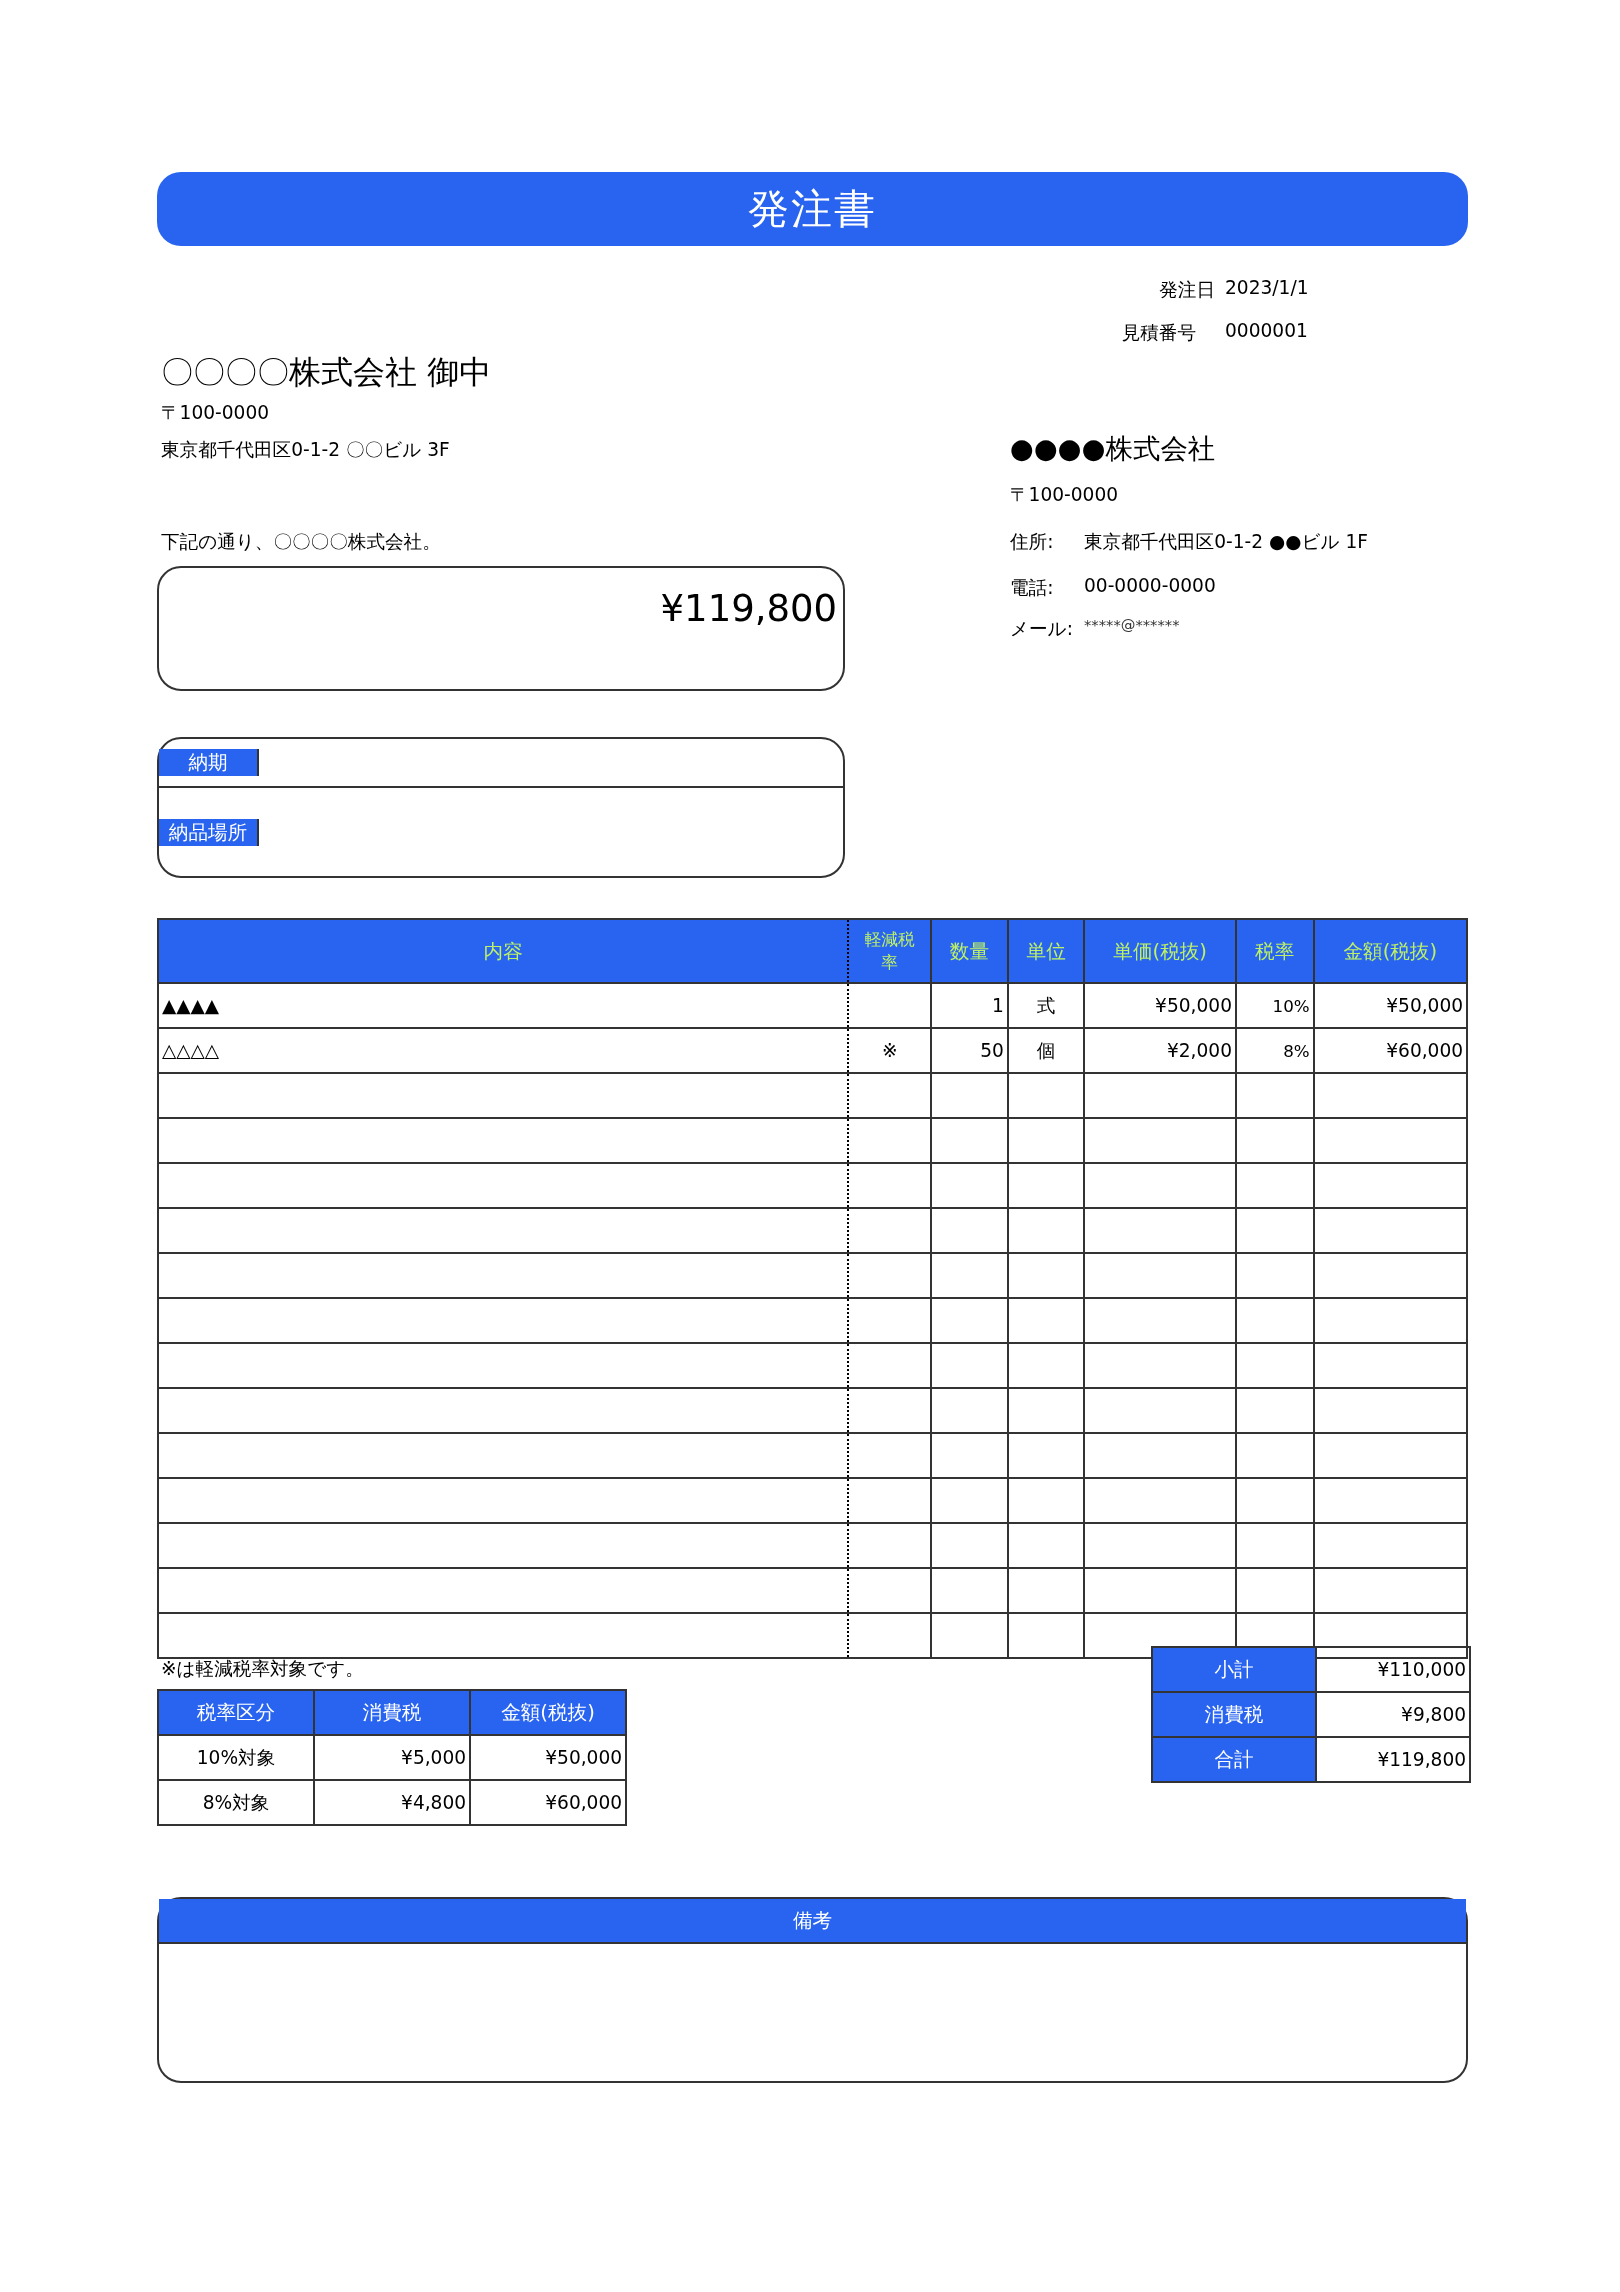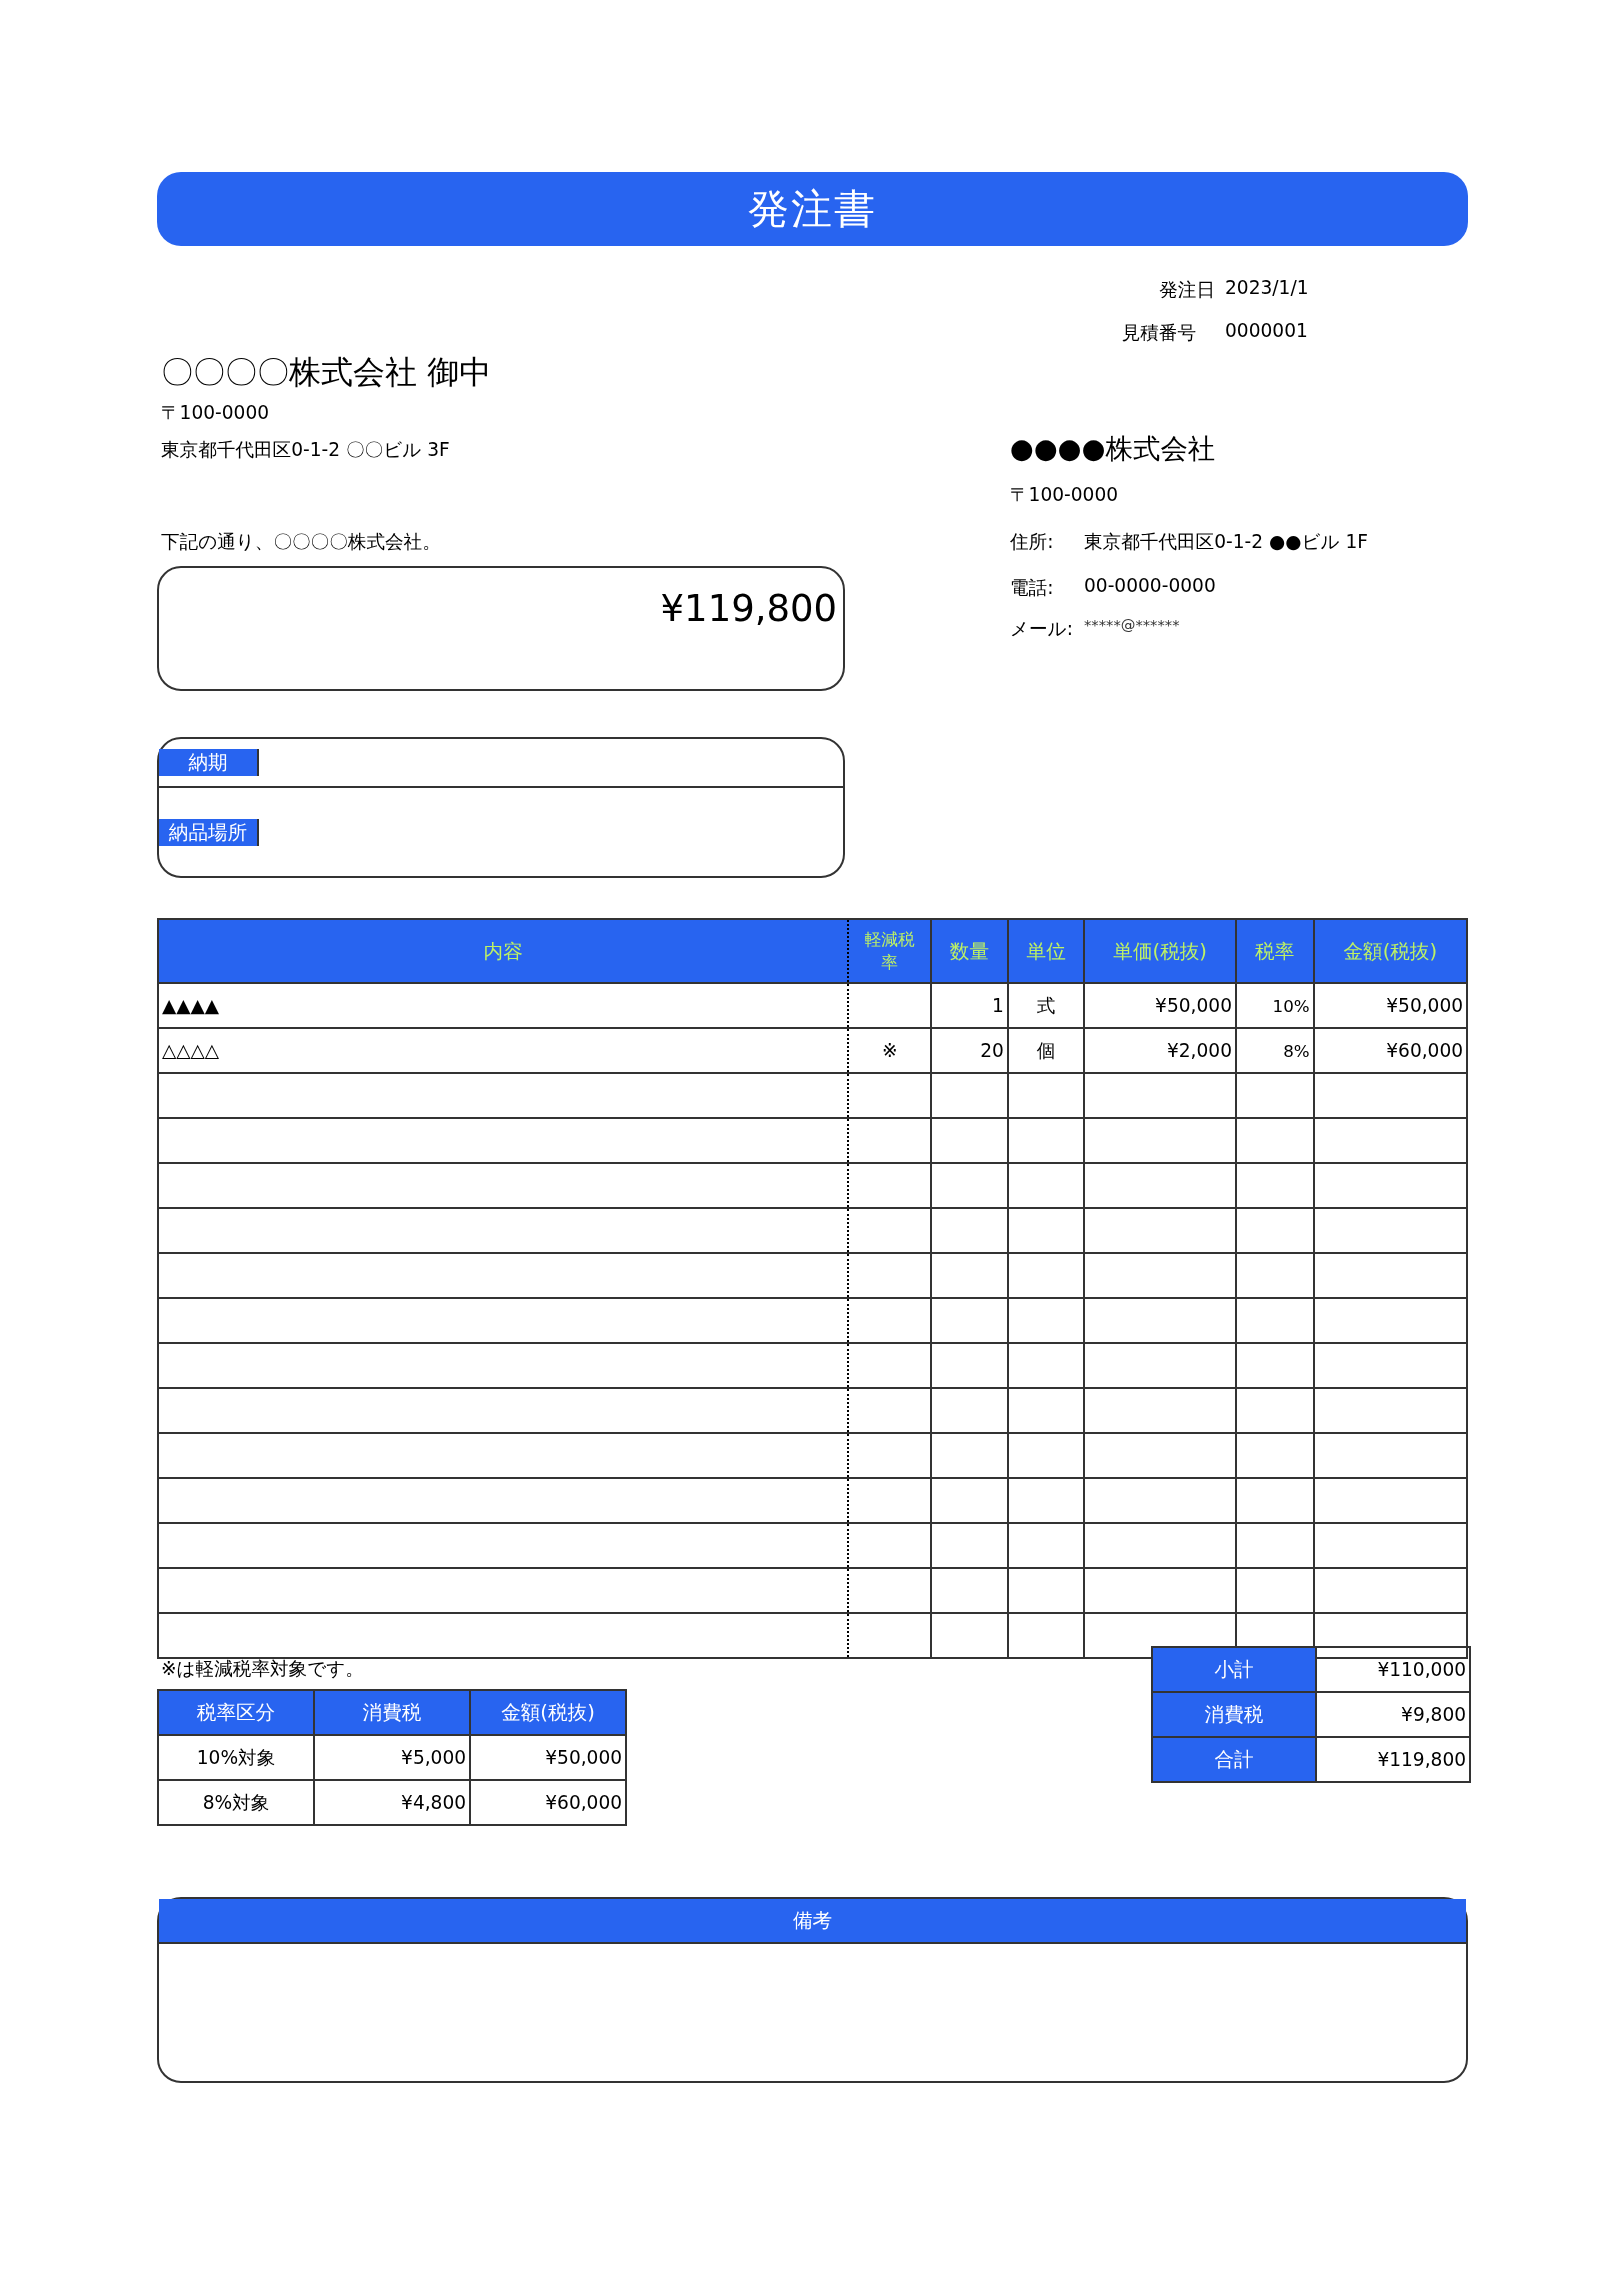--- a/index.html
+++ b/index.html
@@ -104,21 +104,21 @@
         <td class="c dotted-l"></td>
         <td class="r">1</td>
         <td class="c">式</td>
         <td class="r">¥50,000</td>
         <td class="r" style="font-size: 16.7px;">10%</td>
         <td class="r">¥50,000</td>
       </tr>
       <tr>
         <td class="dotted-r">△△△△</td>
         <td class="c dotted-l">※</td>
-        <td class="r">20</td>
+        <td class="r">50</td>
         <td class="c">個</td>
         <td class="r">¥2,000</td>
         <td class="r" style="font-size: 16.7px;">8%</td>
         <td class="r">¥60,000</td>
       </tr>
       <tr>
         <td class="dotted-r"></td>
         <td class="c dotted-l"></td>
         <td class="r"></td>
         <td class="c"></td>

